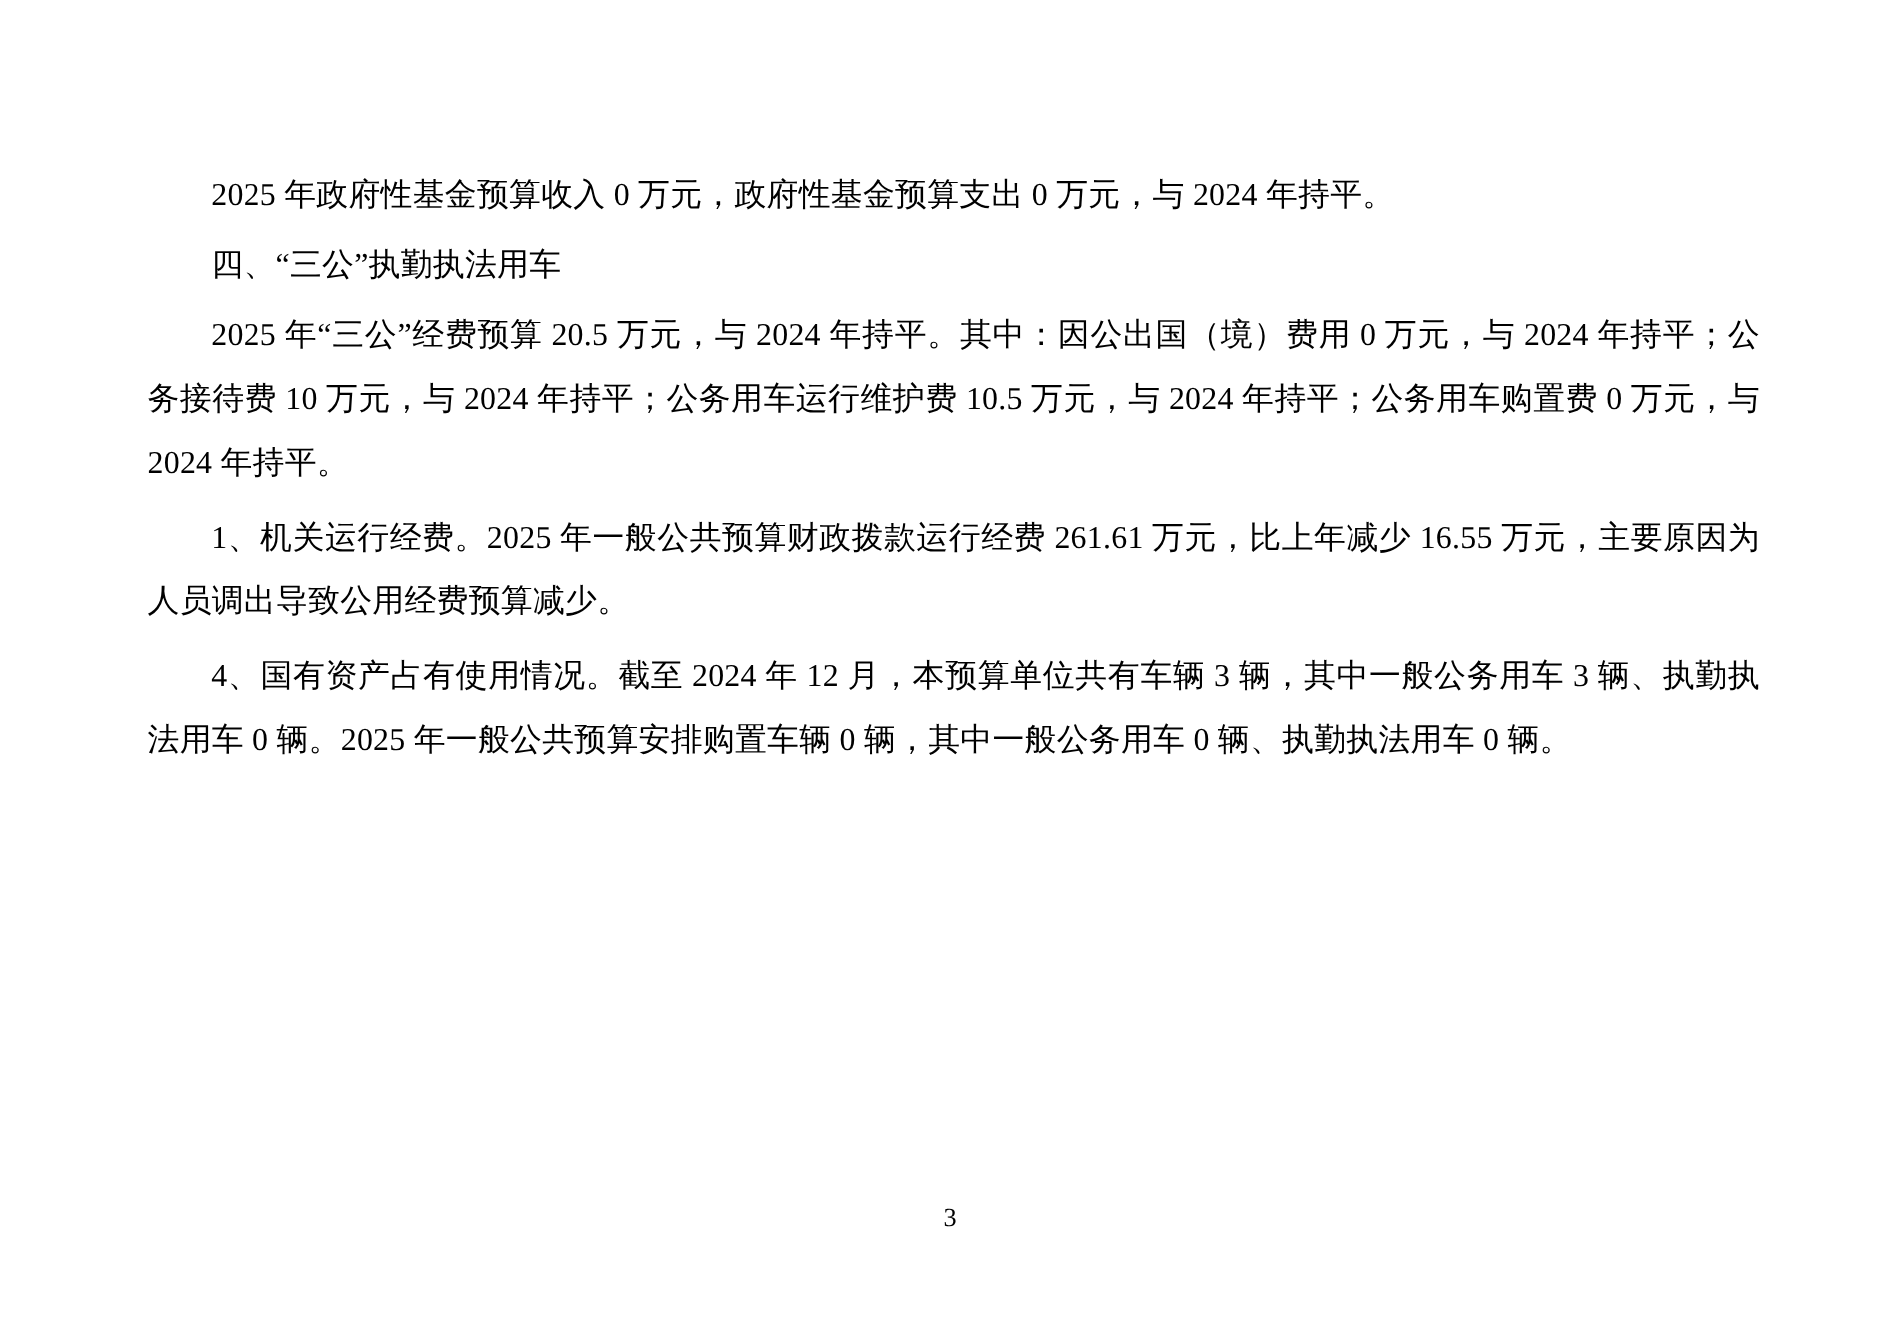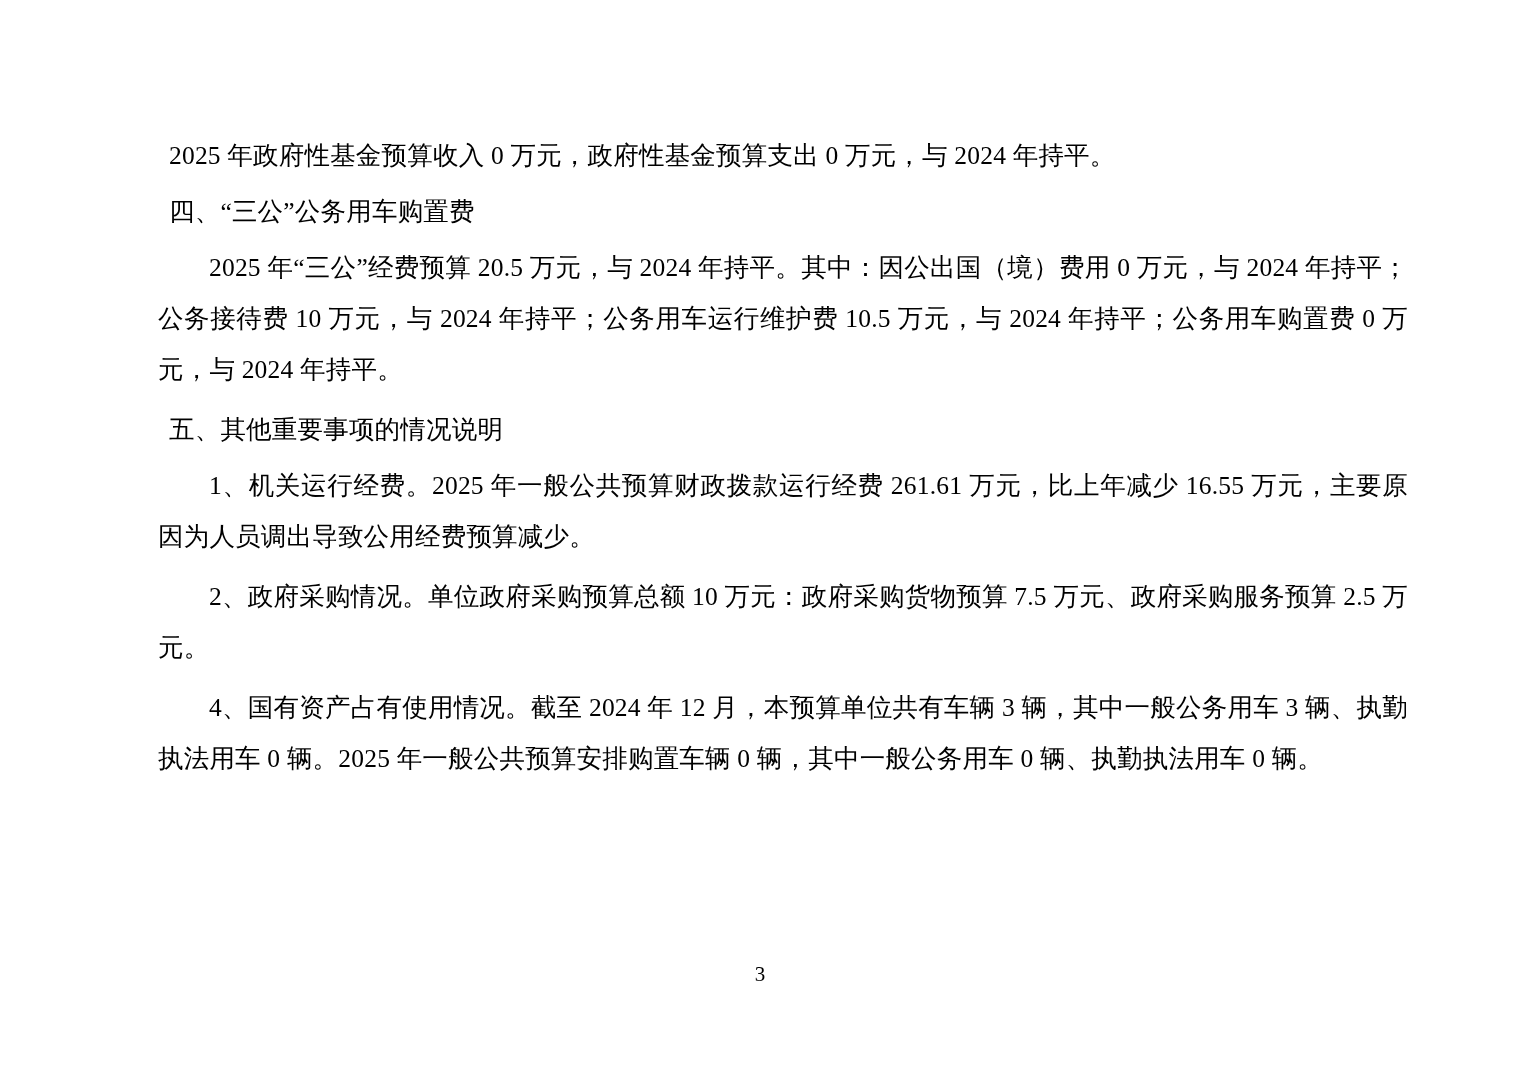--- a/index.html
+++ b/index.html
@@ -36,39 +36,36 @@
     text-align: justify;
     text-justify: inter-ideograph;
     letter-spacing: 0.2px;
     word-break: break-all;
   }
   p.indent {
     text-indent: 51px;
   }
   .spaced {
     margin-bottom: 9px;
-    margin-left: 40px;
   }
   .page-number {
     position: absolute;
     top: 962px;
     left: 0;
     width: 1520px;
     text-align: center;
     font-size: 21px;
     font-family: "Liberation Serif", "DejaVu Serif", serif;
   }
 </style>
 </head>
 <body>
 
 <div class="page">
   <div class="content">
     <p class="indent">2025 年政府性基金预算收入 0 万元，政府性基金预算支出 0 万元，与 2024 年持平。</p>
-    <p class="indent">四、“三公”公务用车购置费</p>
+    <p class="indent">四、“三公”执勤执法用车</p>
     <p class="indent spaced">2025 年“三公”经费预算 20.5 万元，与 2024 年持平。其中：因公出国（境）费用 0 万元，与 2024 年持平；公务接待费 10 万元，与 2024 年持平；公务用车运行维护费 10.5 万元，与 2024 年持平；公务用车购置费 0 万元，与 2024 年持平。</p>
-    <p class="indent">五、其他重要事项的情况说明</p>
     <p class="indent spaced">1、机关运行经费。2025 年一般公共预算财政拨款运行经费 261.61 万元，比上年减少 16.55 万元，主要原因为人员调出导致公用经费预算减少。</p>
-    <p class="indent spaced">2、政府采购情况。单位政府采购预算总额 10 万元：政府采购货物预算 7.5 万元、政府采购服务预算 2.5 万元。</p>
     <p class="indent spaced">4、国有资产占有使用情况。截至 2024 年 12 月，本预算单位共有车辆 3 辆，其中一般公务用车 3 辆、执勤执法用车 0 辆。2025 年一般公共预算安排购置车辆 0 辆，其中一般公务用车 0 辆、执勤执法用车 0 辆。</p>
   </div>
   <div class="page-number">3</div>
 </div>
 
 </body></html>

